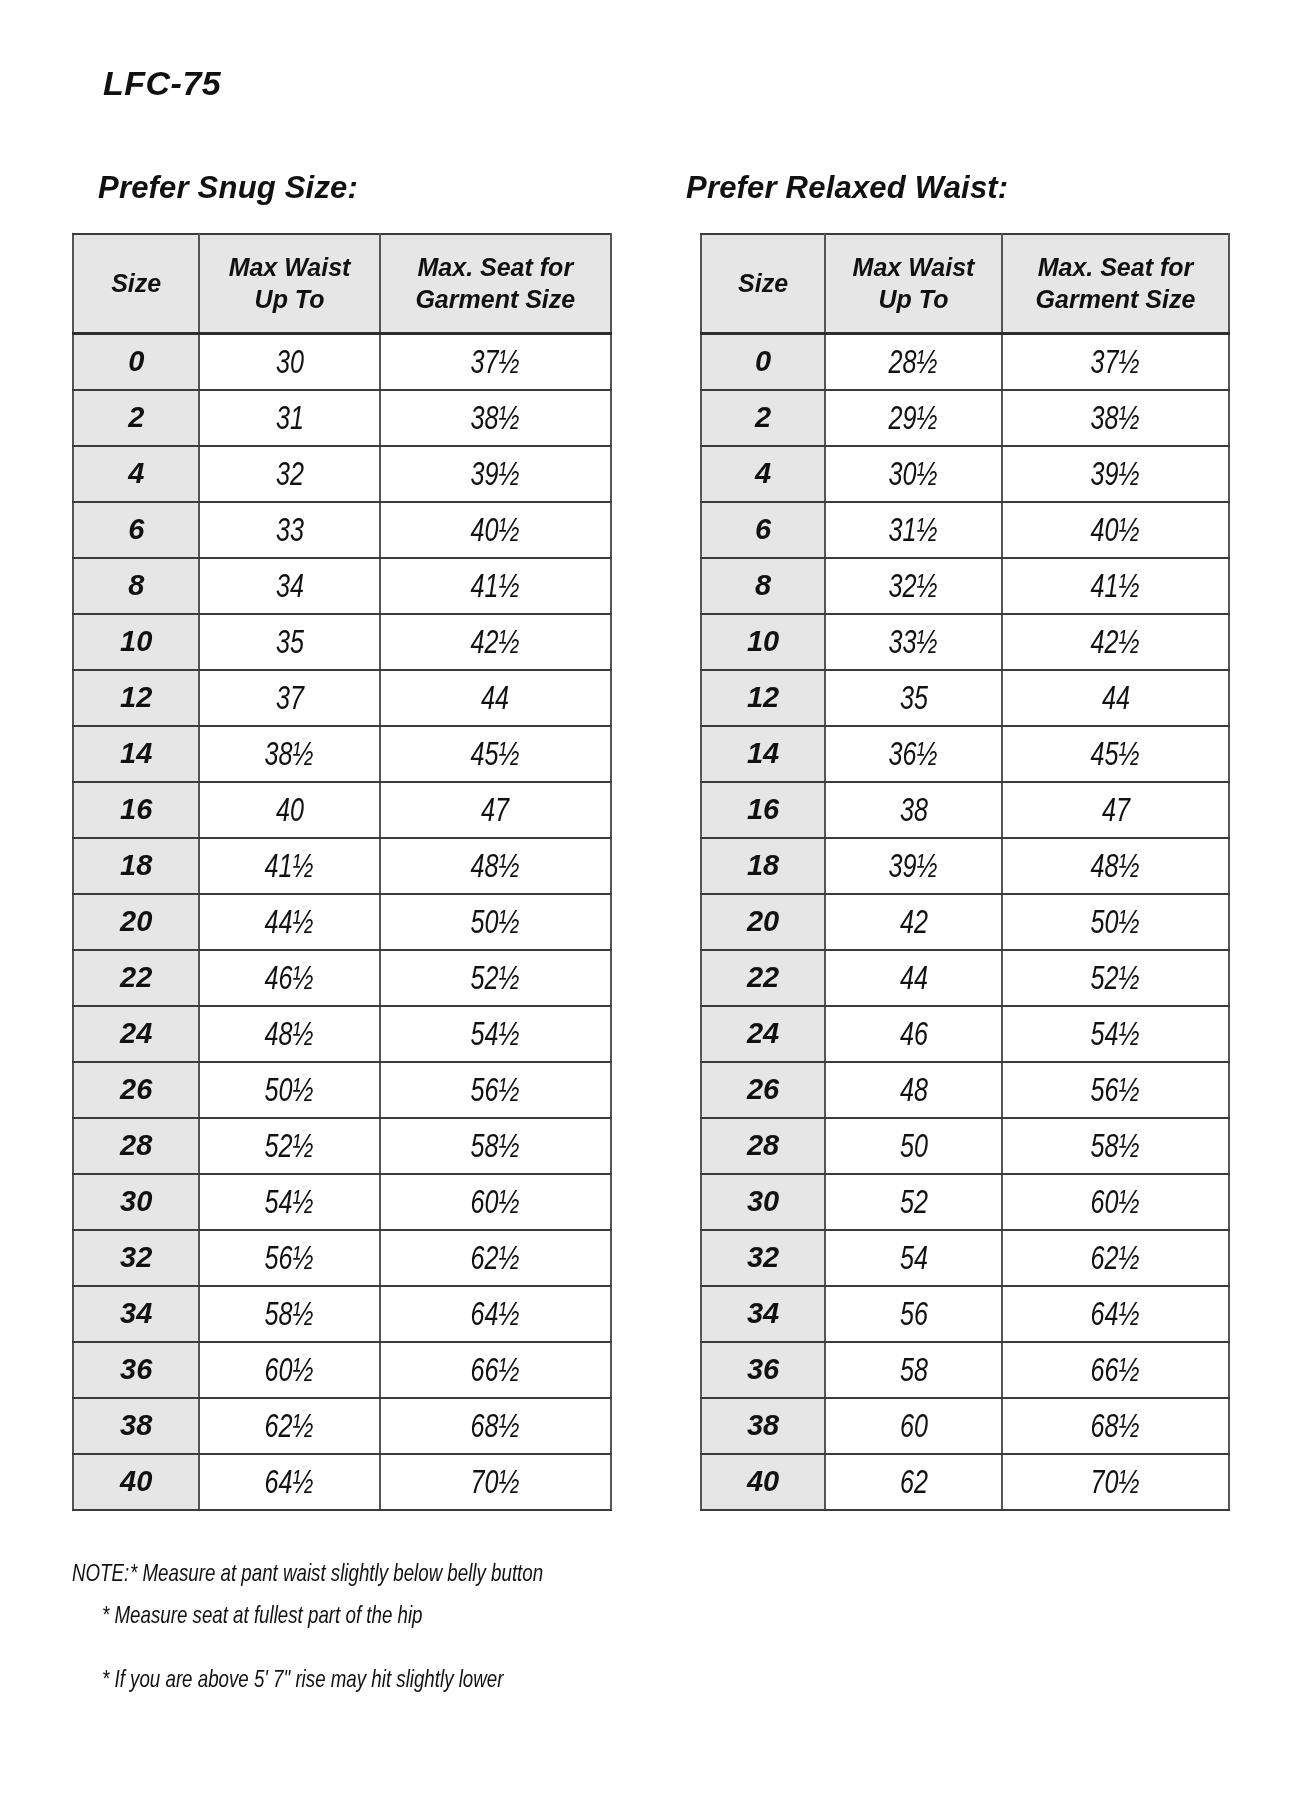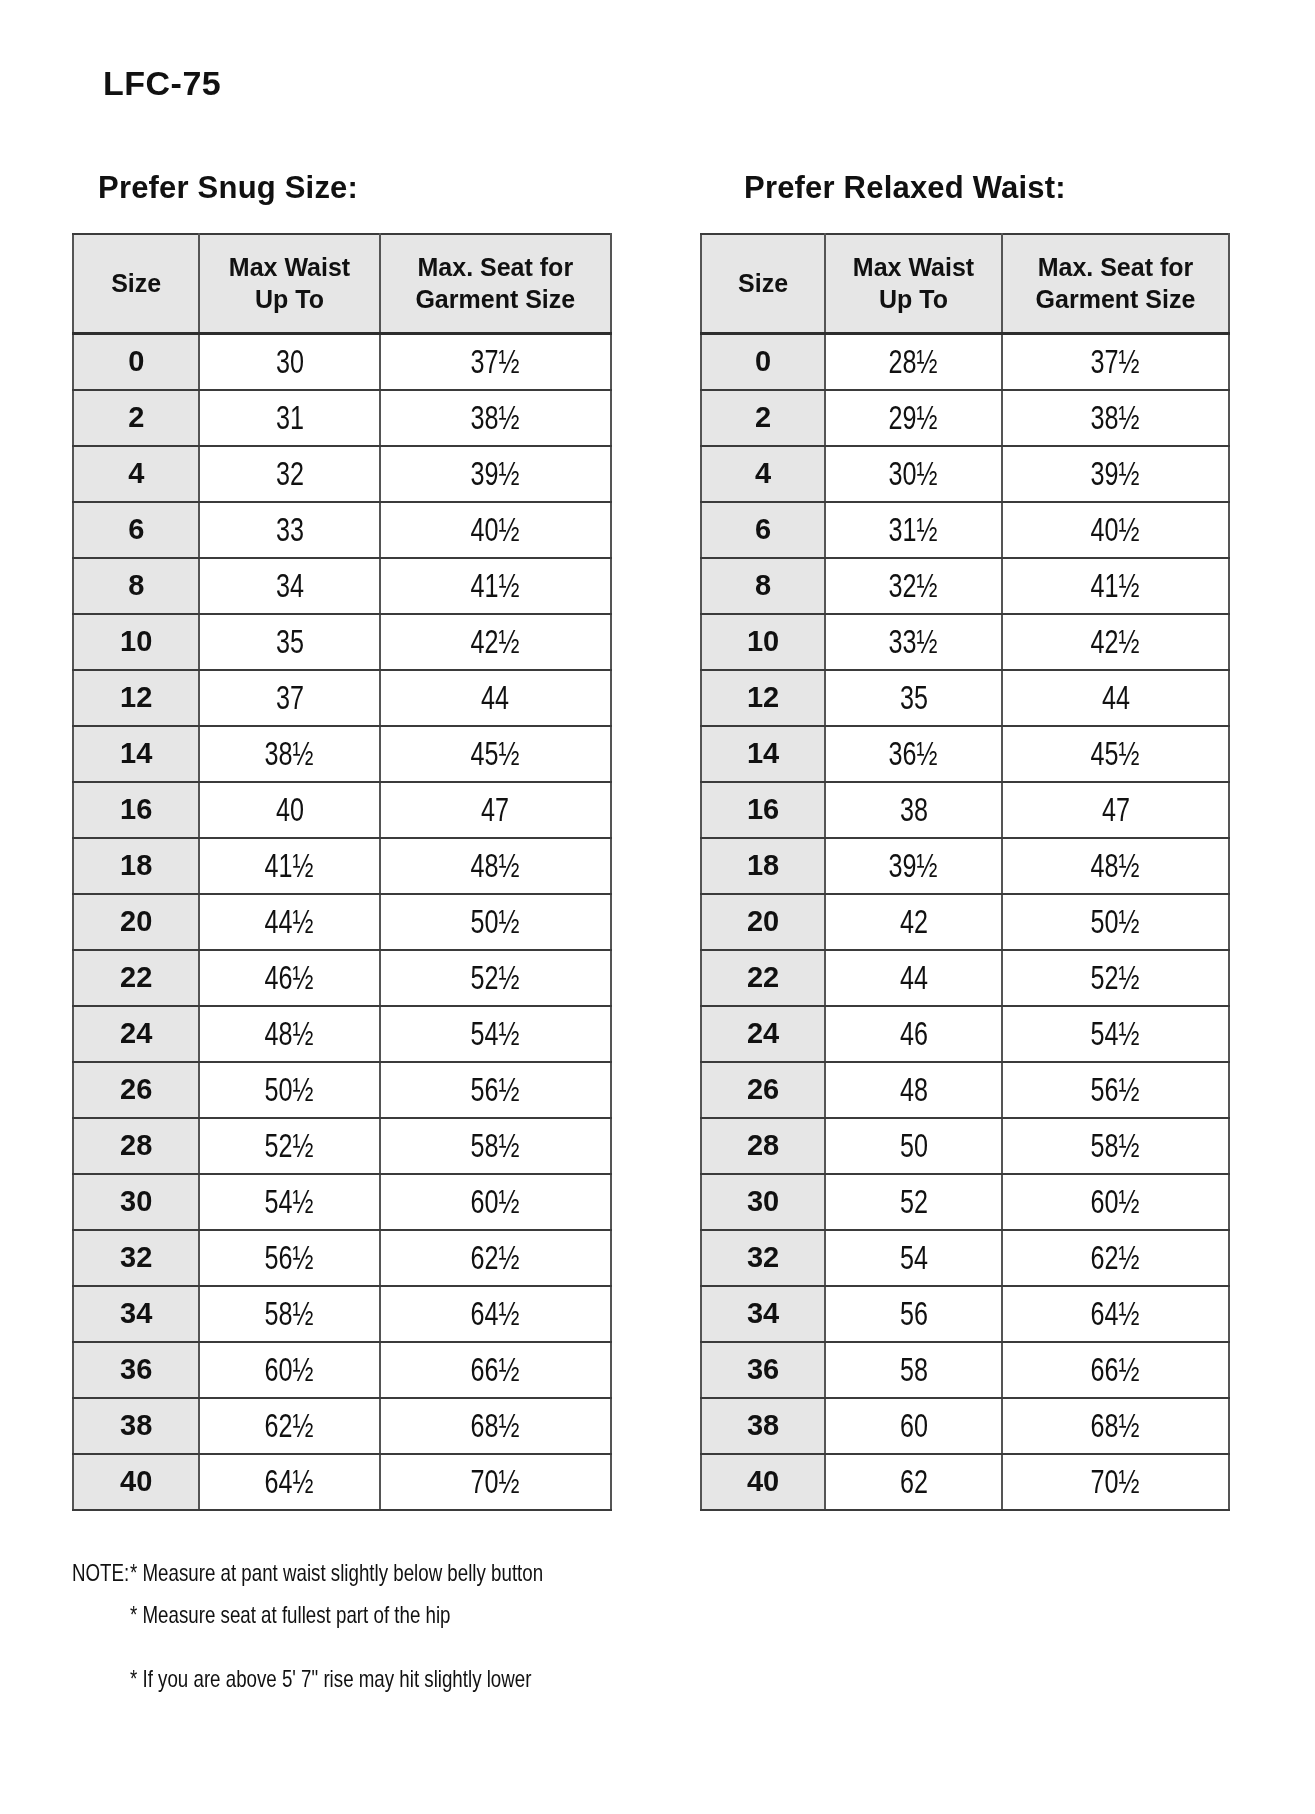--- a/index.html
+++ b/index.html
@@ -1,30 +1,31 @@
 <!DOCTYPE html>
 <html><head>
 <meta charset="utf-8">
 <style>
   html,body { margin:0; padding:0; background:#ffffff; }
   .page {
     position:relative; width:1315px; height:1814px; background:#ffffff;
     font-family:"Liberation Sans", sans-serif; color:#111;
     overflow:hidden;
+    font-style:italic;
   }
   .doc-title {
     position:absolute; left:103px; top:64px;
     font-size:34px; font-weight:bold; letter-spacing:.5px;
   }
   .table-heading {
     position:absolute; top:170px;
     font-size:31px; font-weight:bold; letter-spacing:.2px;
   }
   .heading-snug    { left:98px; }
-  .heading-relaxed { left:744px; }
+  .heading-relaxed { left:686px; }
 
   table.size-table {
     position:absolute; top:233px;
     border-collapse:collapse; table-layout:fixed;
     border:1px solid #0ea5e9;
   }
   #snug-table    { left:72px;  width:540px; }
   #relaxed-table { left:700px; width:530px; }
 
   .size-table th, .size-table td {
@@ -50,21 +51,21 @@
     font-size:34px; font-weight:normal; letter-spacing:0;
   }
   .cond-l {
     display:inline-block; transform:scaleX(0.78); transform-origin:left center;
     white-space:nowrap;
   }
 
   .notes { position:absolute; left:72px; top:1552px; width:720px; }
   .note-line { display:flex; align-items:center; font-size:24px; line-height:42px; }
   .note-label { width:58px; flex:none; }
-  .note-indent { margin-left:58px; }
+  .note-indent { margin-left:30px; }
   .note-gap { margin-top:22px; }
 </style>
 </head>
 <body>
 
 <div class="page">
 
   <div class="doc-title">LFC-75</div>
 
   <div class="table-heading heading-snug">Prefer Snug Size:</div>

